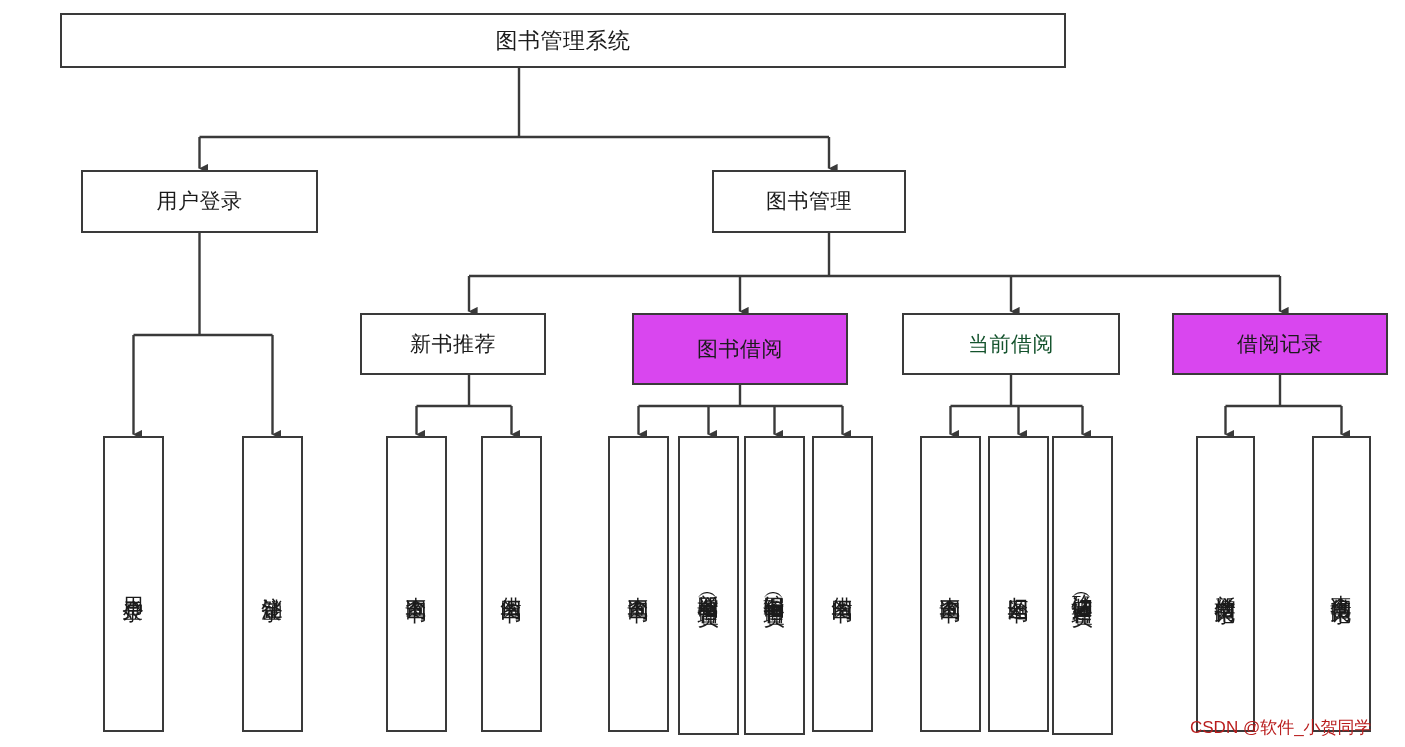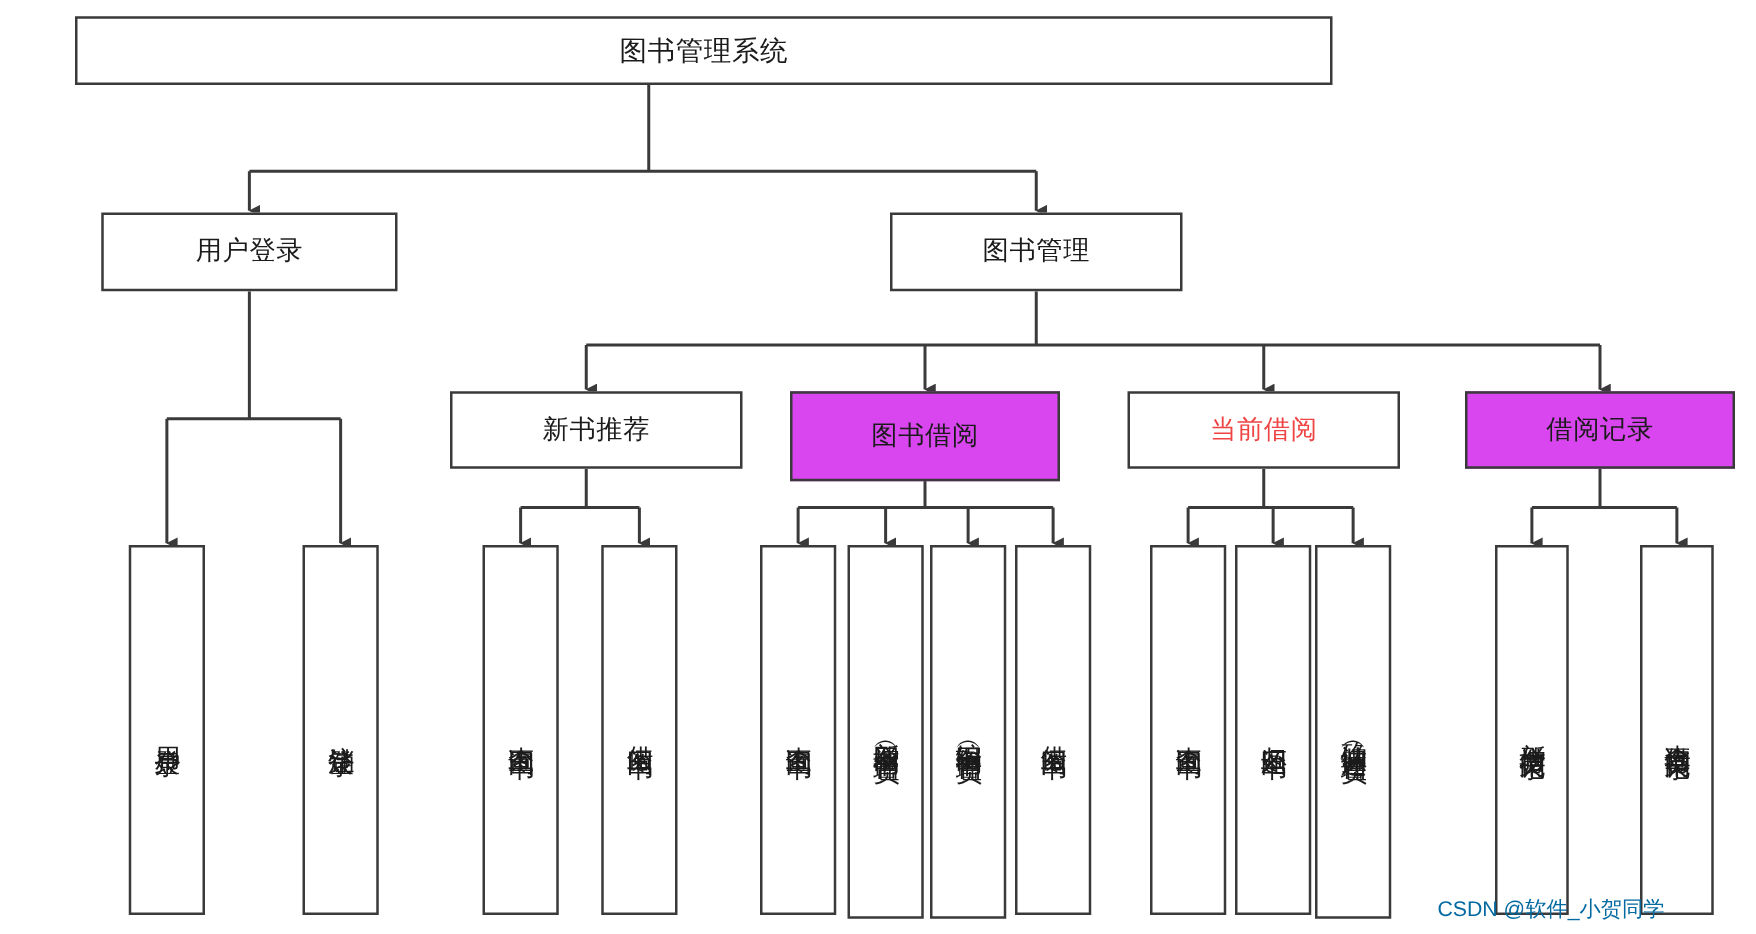--- a/index.html
+++ b/index.html
@@ -107,31 +107,31 @@
         <line x1="1341.5" y1="406" x2="1341.5" y2="434.5" stroke="#3a3a3a" stroke-width="2.4" marker-end="url(#arrowhead)"></line>
       </g>
   </svg>
   <div id="node-layer">
       <div class="node-box root" style="left: 16px; top: 13px; width: 1006px; height: 55px; border-color: rgb(58, 58, 58); background: rgb(255, 255, 255); margin-left: 44px;">
         <span class="node-label" style="color: rgb(27, 27, 27);">图书管理系统</span>
       </div>
       <div class="node-box" style="left: 81px; top: 170px; width: 237px; height: 63px; border-color: rgb(58, 58, 58); background: rgb(255, 255, 255);">
         <span class="node-label" style="color: rgb(27, 27, 27);">用户登录</span>
       </div>
-      <div class="node-box" style="left: 712px; top: 170px; width: 234px; height: 63px; border-color: rgb(58, 58, 58); background: rgb(255, 255, 255);">
+      <div class="node-box" style="left: 712px; top: 170px; width: 194px; height: 63px; border-color: rgb(58, 58, 58); background: rgb(255, 255, 255);">
         <span class="node-label" style="color: rgb(27, 27, 27);">图书管理</span>
       </div>
-      <div class="node-box" style="left: 360px; top: 313px; width: 234px; height: 62px; border-color: rgb(58, 58, 58); background: rgb(255, 255, 255);">
+      <div class="node-box" style="left: 360px; top: 313px; width: 186px; height: 62px; border-color: rgb(58, 58, 58); background: rgb(255, 255, 255);">
         <span class="node-label" style="color: rgb(27, 27, 27);">新书推荐</span>
       </div>
       <div class="node-box" style="left: 632px; top: 313px; width: 216px; height: 72px; border-color: rgb(58, 58, 58); background: #d946ef; align-items: center;">
         <span class="node-label" style="color: rgb(27, 27, 27);">图书借阅</span>
       </div>
       <div class="node-box" style="left: 902px; top: 313px; width: 218px; height: 62px; border-color: rgb(58, 58, 58); background: rgb(255, 255, 255);">
-        <span class="node-label" style="color: #ef4444; text-align: right;">当前借阅</span>
+        <span class="node-label" style="color: #14532d; text-align: right;">当前借阅</span>
       </div>
       <div class="node-box" style="left: 1172px; top: 313px; width: 216px; height: 62px; border-color: rgb(58, 58, 58); background: #d946ef;">
         <span class="node-label" style="color: rgb(27, 27, 27);">借阅记录</span>
       </div>
       <div class="node-box vertical" style="left: 103px; top: 436px; width: 61px; height: 296px; border-color: rgb(58, 58, 58); background: rgb(255, 255, 255);">
         <span class="node-label" style="color: rgb(27, 27, 27);">用户登录</span>
       </div>
       <div class="node-box vertical" style="left: 242px; top: 436px; width: 61px; height: 296px; border-color: rgb(58, 58, 58); background: rgb(255, 255, 255);">
         <span class="node-label" style="color: rgb(27, 27, 27);">注销登录</span>
       </div>
@@ -162,14 +162,14 @@
       <div class="node-box vertical" style="left: 1052px; top: 436px; width: 61px; height: 299px; border-color: rgb(58, 58, 58); background: rgb(255, 255, 255);">
         <span class="node-label" style="color: rgb(27, 27, 27);">确认归还（管理员）</span>
       </div>
       <div class="node-box vertical" style="left: 1196px; top: 436px; width: 59px; height: 296px; border-color: rgb(58, 58, 58); background: rgb(255, 255, 255);">
         <span class="node-label" style="color: rgb(27, 27, 27);">新增借阅记录</span>
       </div>
       <div class="node-box vertical" style="left: 1312px; top: 436px; width: 59px; height: 296px; border-color: rgb(58, 58, 58); background: rgb(255, 255, 255);">
         <span class="node-label" style="color: rgb(27, 27, 27);">查询借阅记录</span>
       </div>
     </div>
-  <div class="watermark" style="left: 1150px; top: 716px; color: #0369a1;">CSDN @软件_小贺同学</div>
+  <div class="watermark" style="left: 1190px; top: 716px; color: #b91c1c;">CSDN @软件_小贺同学</div>
 </div>
 
 </body></html>

